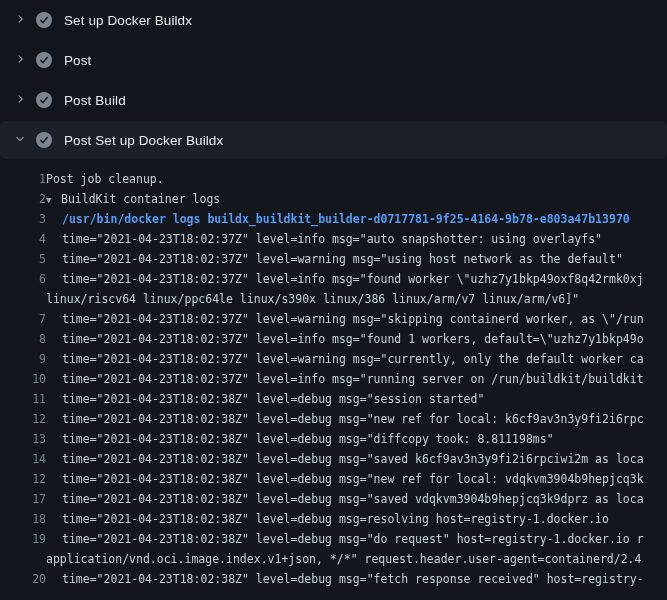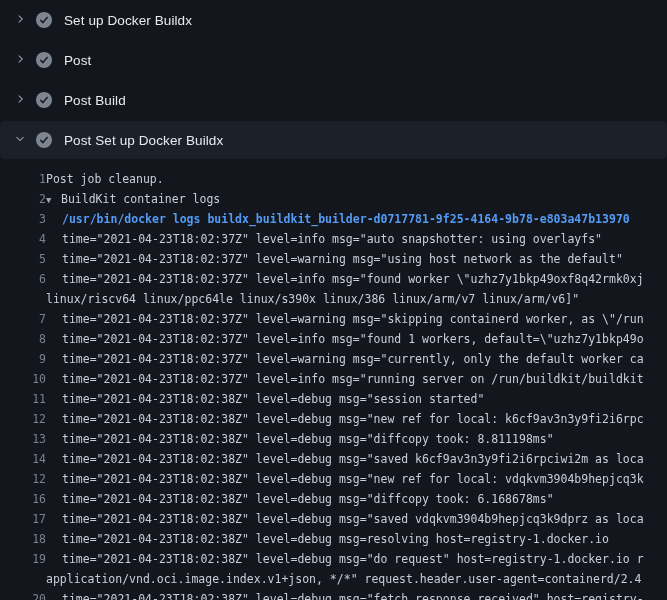--- a/index.html
+++ b/index.html
@@ -223,24 +223,20 @@
   <div class="row">
     <span class="num">14</span>
     <span class="txt ind1"><span class="content">time="2021-04-23T18:02:38Z" level=debug msg="saved k6cf9av3n3y9fi2i6rpciwi2m as loca</span></span>
   </div>
 
   <div class="row">
     <span class="num">12</span>
     <span class="txt ind1"><span class="content">time="2021-04-23T18:02:38Z" level=debug msg="new ref for local: vdqkvm3904b9hepjcq3k</span></span>
   </div>
 
-  <div class="row">
-    <span class="num">16</span>
-    <span class="txt ind1"><span class="content">time="2021-04-23T18:02:38Z" level=debug msg="diffcopy took: 6.168678ms"</span></span>
-  </div>
 
   <div class="row">
     <span class="num">17</span>
     <span class="txt ind1"><span class="content">time="2021-04-23T18:02:38Z" level=debug msg="saved vdqkvm3904b9hepjcq3k9dprz as loca</span></span>
   </div>
 
   <div class="row">
     <span class="num">18</span>
     <span class="txt ind1"><span class="content">time="2021-04-23T18:02:38Z" level=debug msg=resolving host=registry-1.docker.io</span></span>
   </div>

